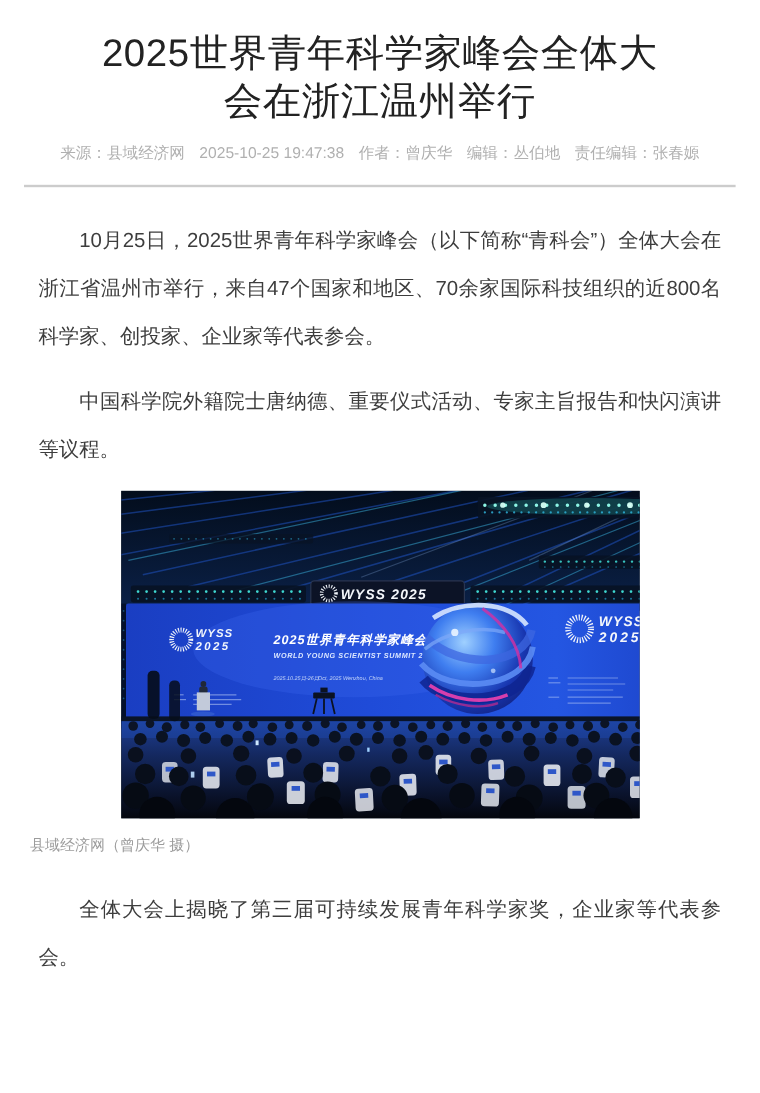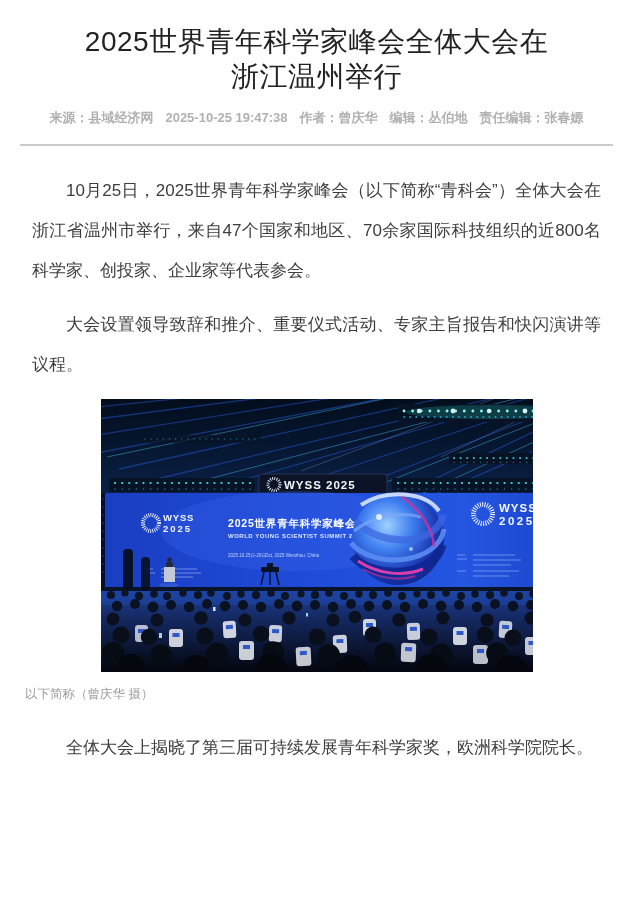--- a/index.html
+++ b/index.html
@@ -7,34 +7,33 @@
   body {
     width: 633px;
     background: #ffffff;
     font-family: "Liberation Sans", "DejaVu Sans", sans-serif;
     -webkit-font-smoothing: antialiased;
   }
   .page { width: 633px; min-height: 911px; background: #fff; }
 
   .title {
     margin: 24px 82px 0;
-    font-size: 28px;
+    font-size: 32px;
     font-weight: 400;
     line-height: 1.25;
     letter-spacing: 0.5px;
     text-align: center;
     color: #222;
   }
   .meta {
     margin-top: 15px;
     text-align: center;
     font-size: 13px;
     color: #b0b0b0;
     white-space: nowrap;
-    font-weight: bold;
   }
   .meta span { margin: 0 6px; }
   .divider {
     margin: 17px 20px 0;
     border-top: 2px solid #cccccc;
     height: 0;
   }
   .article {
     padding: 11px 18px 10px;
     font-size: 17px;
@@ -44,20 +43,21 @@
   }
   .article p { margin: 14px; text-indent: 2em; }
 
   figure { margin: 0; padding: 0; }
   .photo-frame {
     width: 432px;
     height: 273px;
     margin: 4px auto 0;
     overflow: hidden;
     background: #04101f;
+    font-style: italic;
   }
   .photo-frame svg { display: block; }
   figcaption {
     text-indent: 0;
     margin: 13px 0 25px 7px;
     font-size: 12.5px;
     line-height: 18px;
     color: #9c9c9c;
     text-align: left;
   }
@@ -70,21 +70,21 @@
   <h1 class="title">2025世界青年科学家峰会全体大会在浙江温州举行</h1>
 
   <div class="meta">
     <span>来源：县域经济网</span><span>2025-10-25 19:47:38</span><span>作者：曾庆华</span><span>编辑：丛伯地</span><span>责任编辑：张春嫄</span>
   </div>
 
   <div class="divider"></div>
 
   <div class="article">
     <p>10月25日，2025世界青年科学家峰会（以下简称“青科会”）全体大会在浙江省温州市举行，来自47个国家和地区、70余家国际科技组织的近800名科学家、创投家、企业家等代表参会。</p>
-    <p>大会设置领导致辞和推介、重要仪式活动、专家主旨报告和快闪演讲等议程。</p>
+    <p>中国科学院外籍院士唐纳德、重要仪式活动、专家主旨报告和快闪演讲等议程。</p>
 
     <figure>
       <div class="photo-frame" role="img">
         <svg width="475" height="273" viewBox="0 0 475 273" xmlns="http://www.w3.org/2000/svg">
           <defs>
             <linearGradient id="ceil" x1="0" y1="0" x2="0" y2="1">
               <stop offset="0" stop-color="#030d1c"></stop>
               <stop offset="1" stop-color="#0b2148"></stop>
             </linearGradient>
             <linearGradient id="scr" x1="0" y1="0" x2="1" y2="0">
@@ -421,19 +421,19 @@
                 <circle cx="410" cy="272" r="16"></circle>
                 <circle cx="463" cy="270" r="14"></circle>
             </g>
 
             <rect x="112" y="208" width="2.5" height="4" fill="#cfe8ff"></rect>
             <rect x="58" y="234" width="3" height="5" fill="#bfe0ff" opacity="0.9"></rect>
             <rect x="205" y="214" width="2" height="3.5" fill="#9fd0ff"></rect>
           </g>
         </svg>
       </div>
-      <figcaption>以下简称（曾庆华 摄）</figcaption>
+      <figcaption>县域经济网（曾庆华 摄）</figcaption>
     </figure>
 
-    <p>全体大会上揭晓了第三届可持续发展青年科学家奖，欧洲科学院院长。</p>
+    <p>全体大会上揭晓了第三届可持续发展青年科学家奖，企业家等代表参会。</p>
   </div>
 
 </div>
 
 </body></html>

